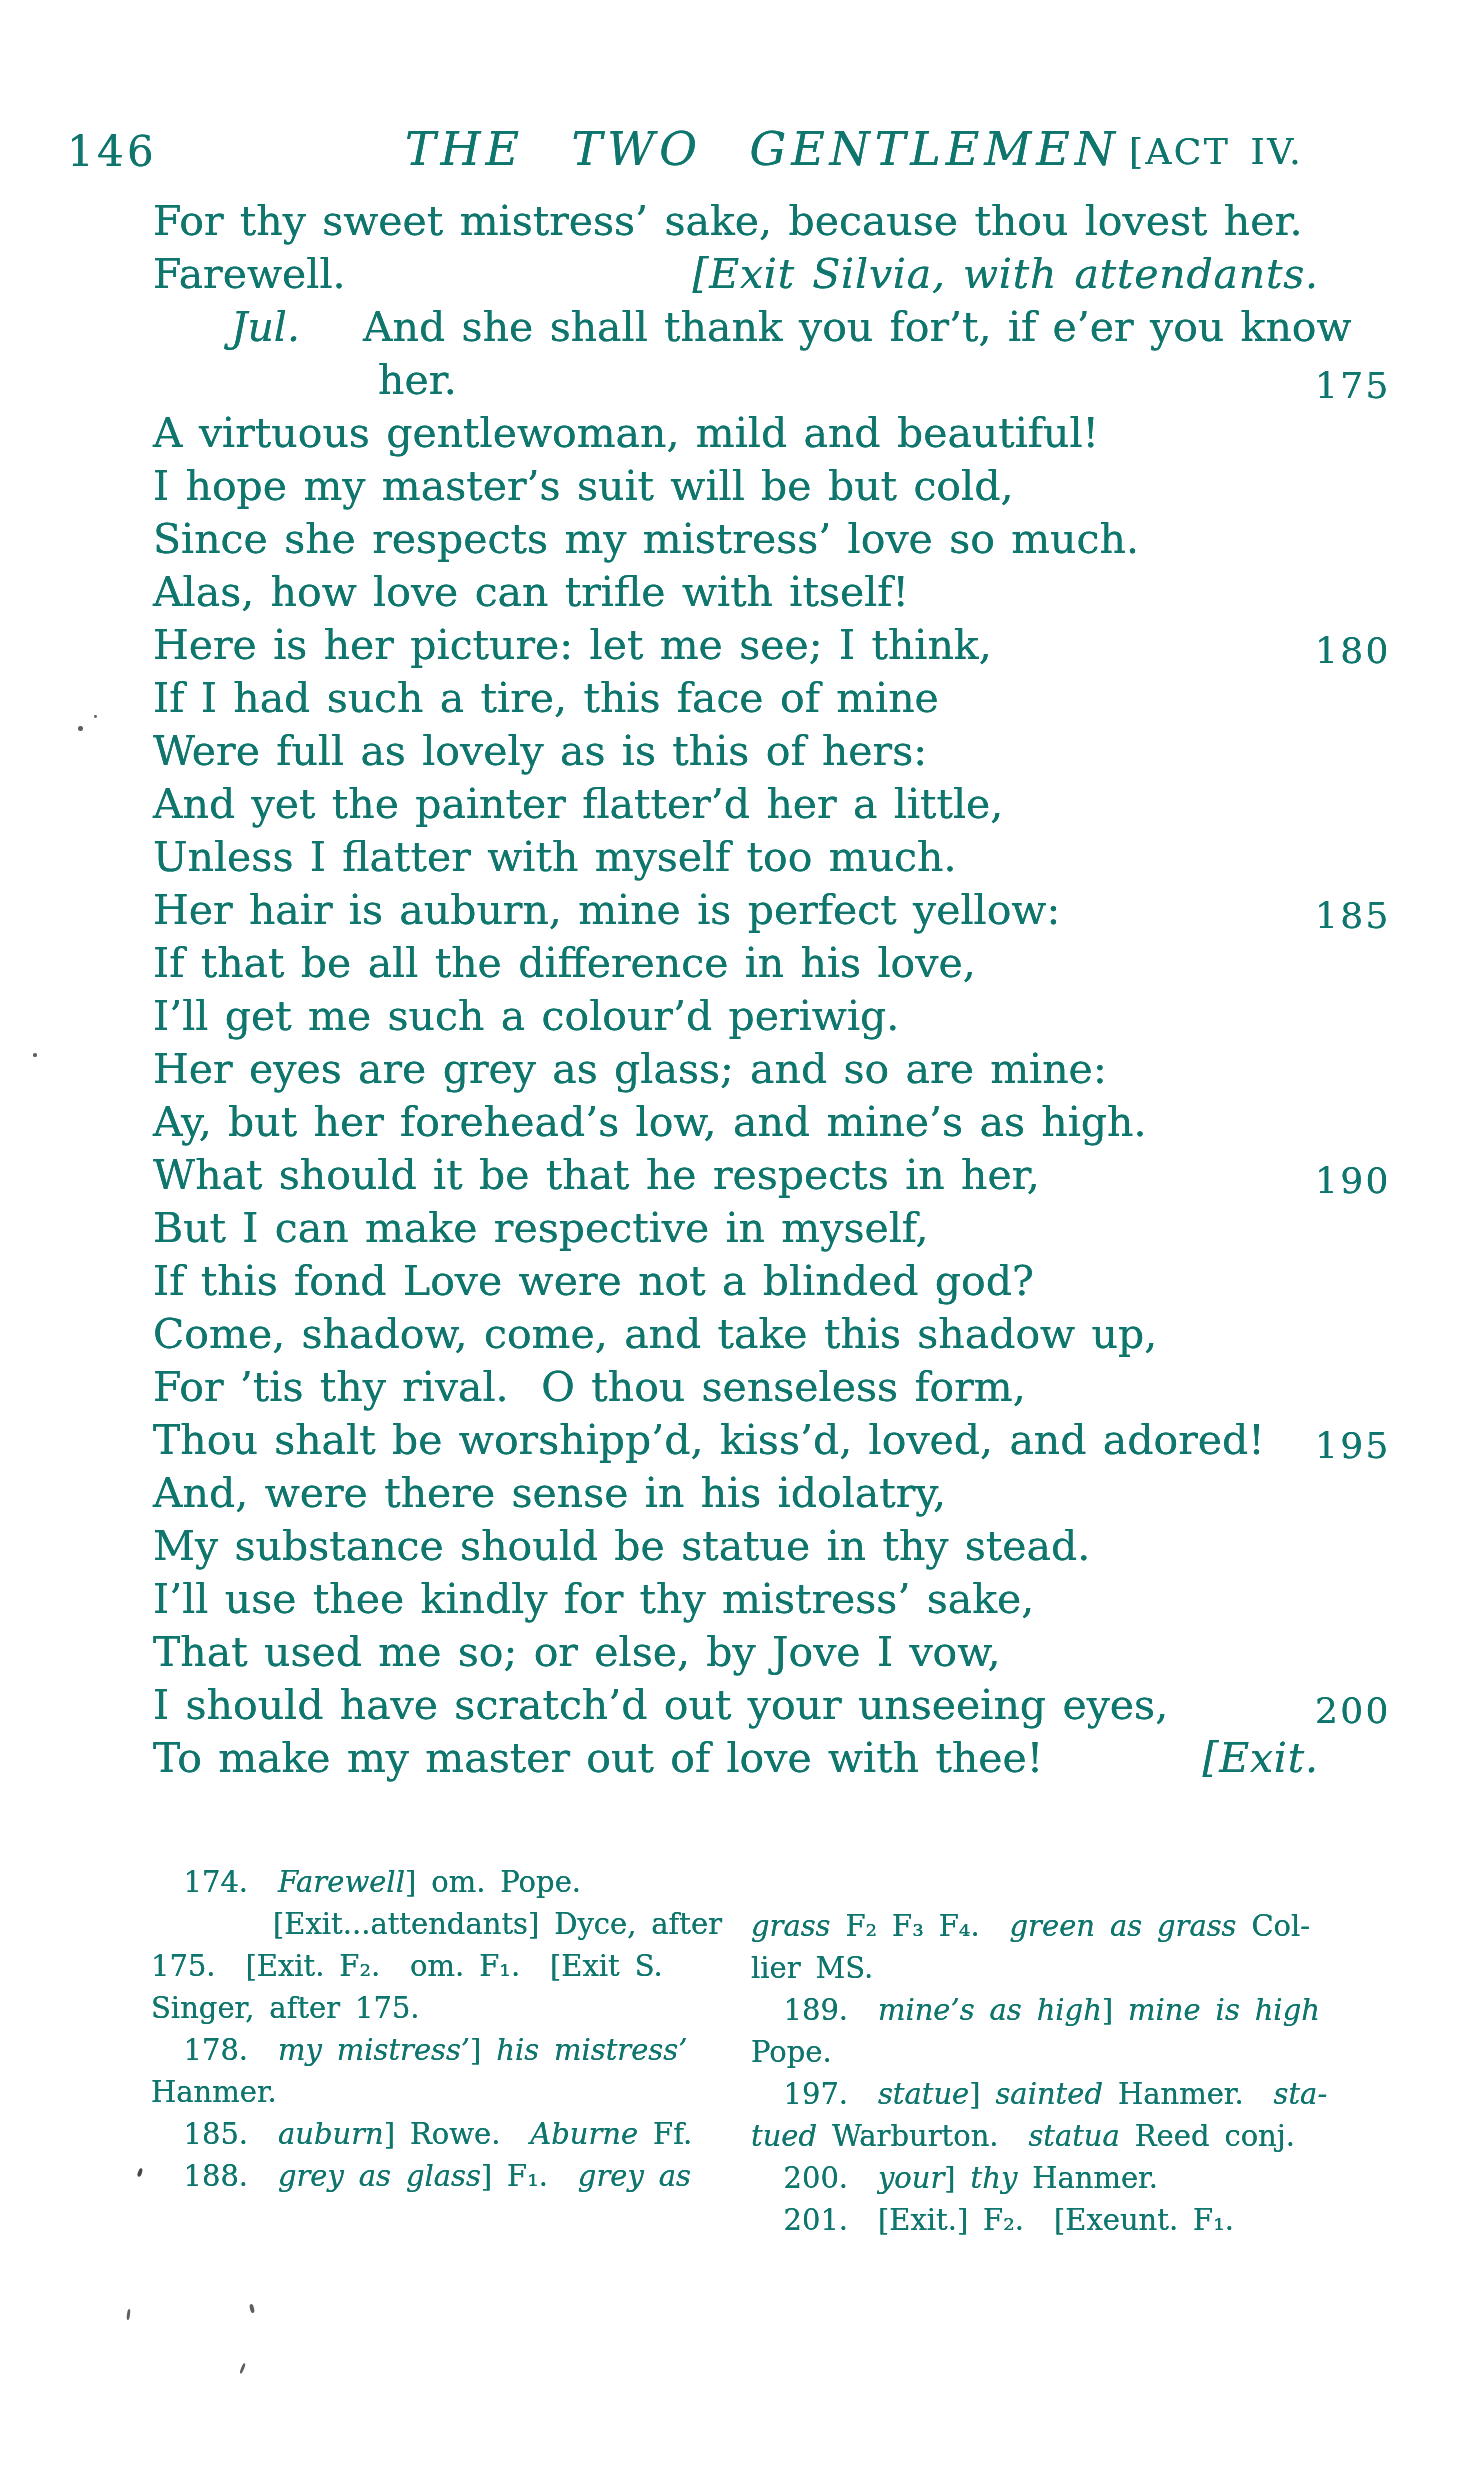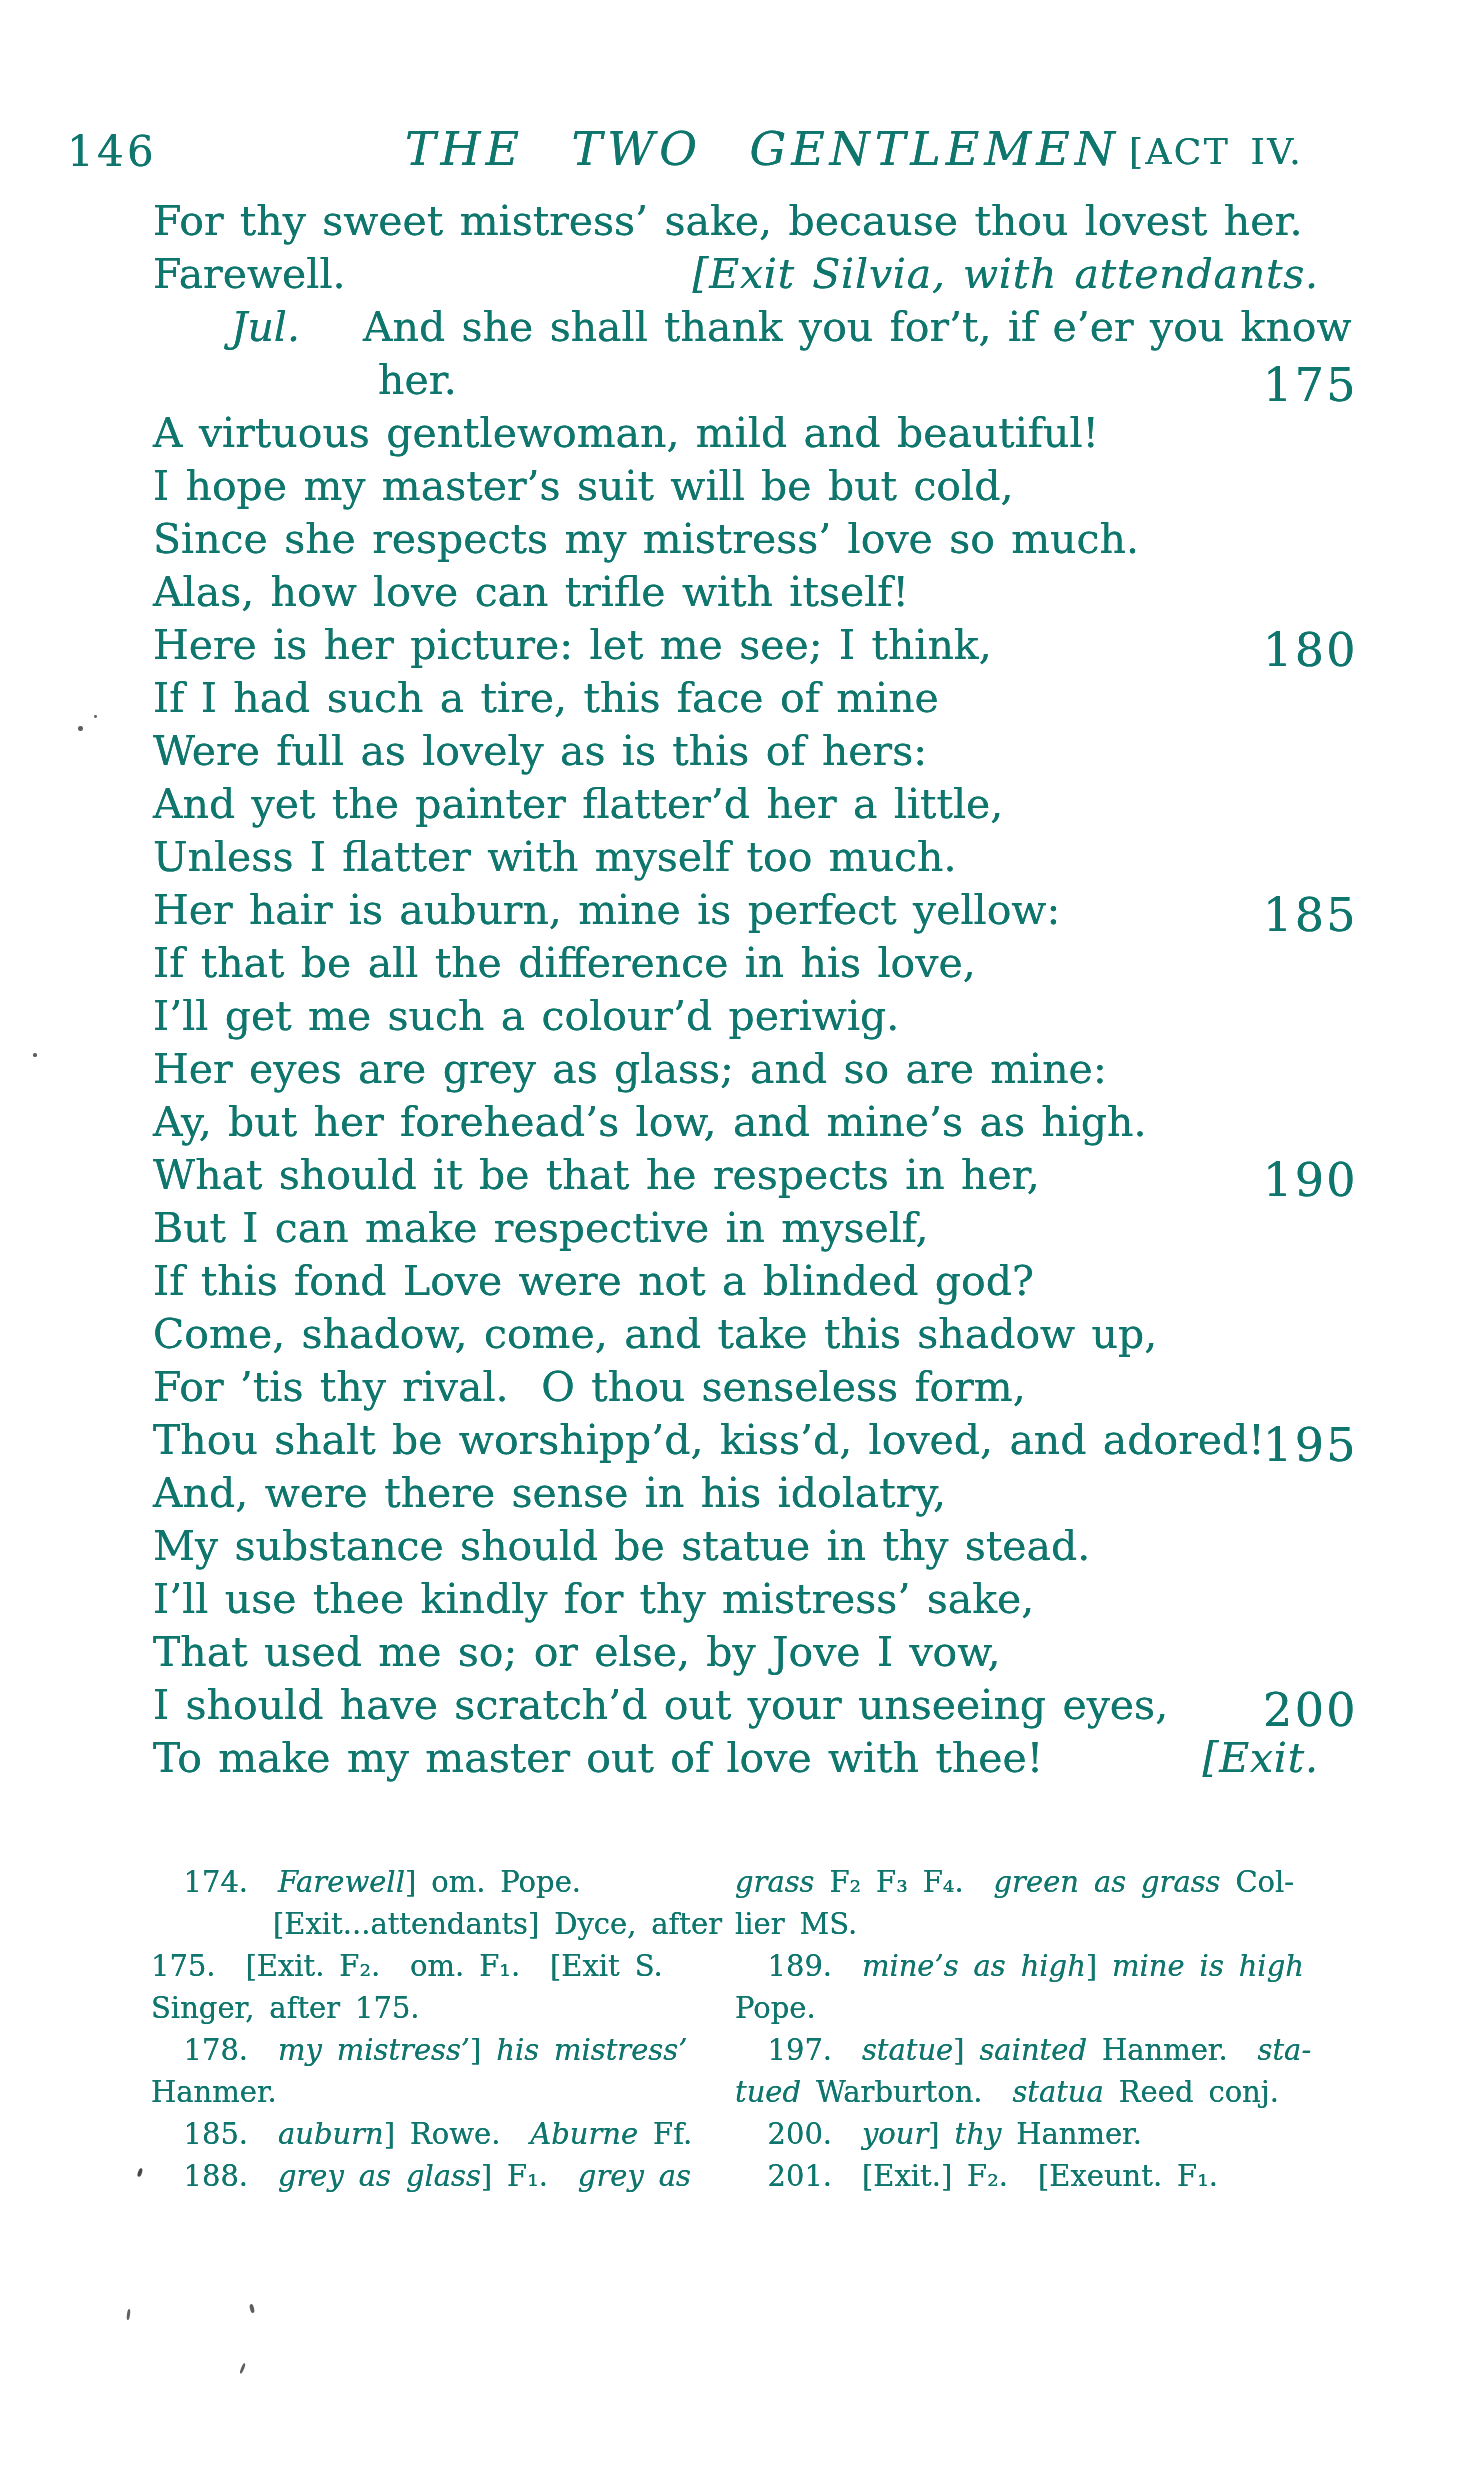--- a/index.html
+++ b/index.html
@@ -38,32 +38,32 @@
   }
   .vline { position: relative; height: 53px; white-space: pre; }
   .vline.sp { padding-left: 78px; }
   .vline.to { padding-left: 225px; }
   .speaker { font-style: italic; margin-right: 63px; }
   .stage {
     position: absolute; right: 8.1px; top: 0;
     font-style: italic; letter-spacing: 0.8px;
   }
   .lineno {
-    position: absolute; left: 1110px; top: 4.9px;
-    font-size: 46px; letter-spacing: 2.4px; text-align: center;
+    position: absolute; left: 1162px; top: 4.9px;
+    font-size: 36px; letter-spacing: 2.4px; text-align: center;
   }
 
   
   #apparatus {
     position: absolute; left: 151px; top: 1861px; width: 1219px;
     font-size: 29px; line-height: 42px; word-spacing: 5.7px;
   }
   .fncol { position: absolute; top: 0; }
   #fn-left  { left: 0; width: 569px; }
-  #fn-right { left: 584px; width: 634px; }
+  #fn-right { left: 600px; width: 634px; margin-top: 44px; }
   .fn { position: relative; white-space: pre; height: 42px; }
   .fn.ind1 { padding-left: 32.5px; }
   .fn.ind2 { padding-left: 122px; }
   .it { font-style: italic; }
   .premark {
     position: absolute; left: -13px; top: 13px;
     width: 4.1px; height: 9px; background: #1a1a18;
     border-radius: 50% 50% 50% 50%/60% 60% 40% 40%;
     transform: rotate(18deg); opacity: .8;
   }

